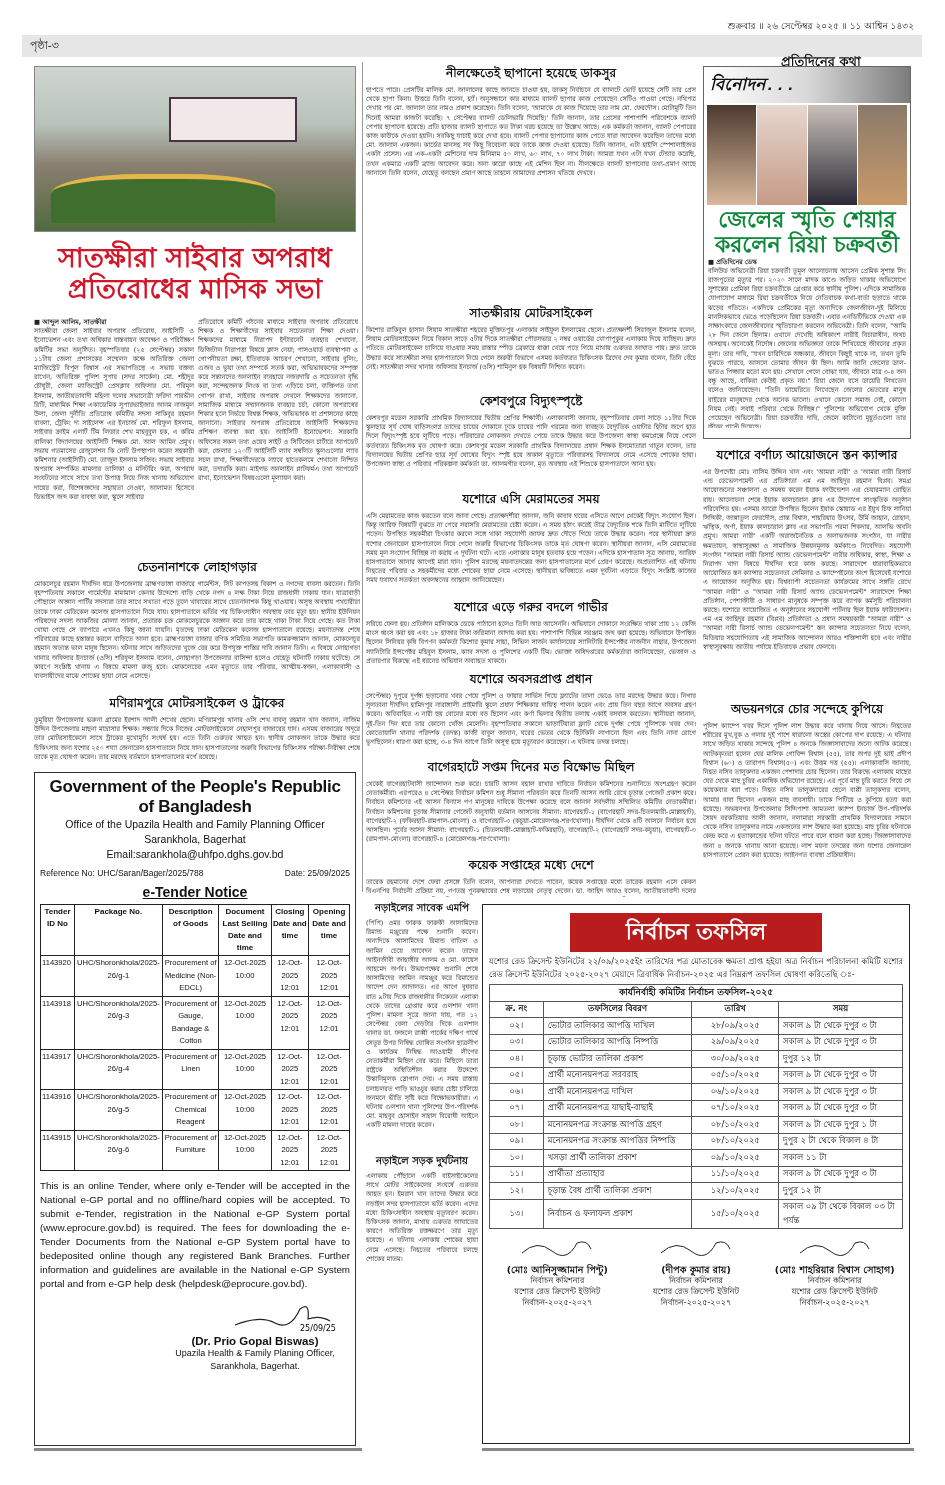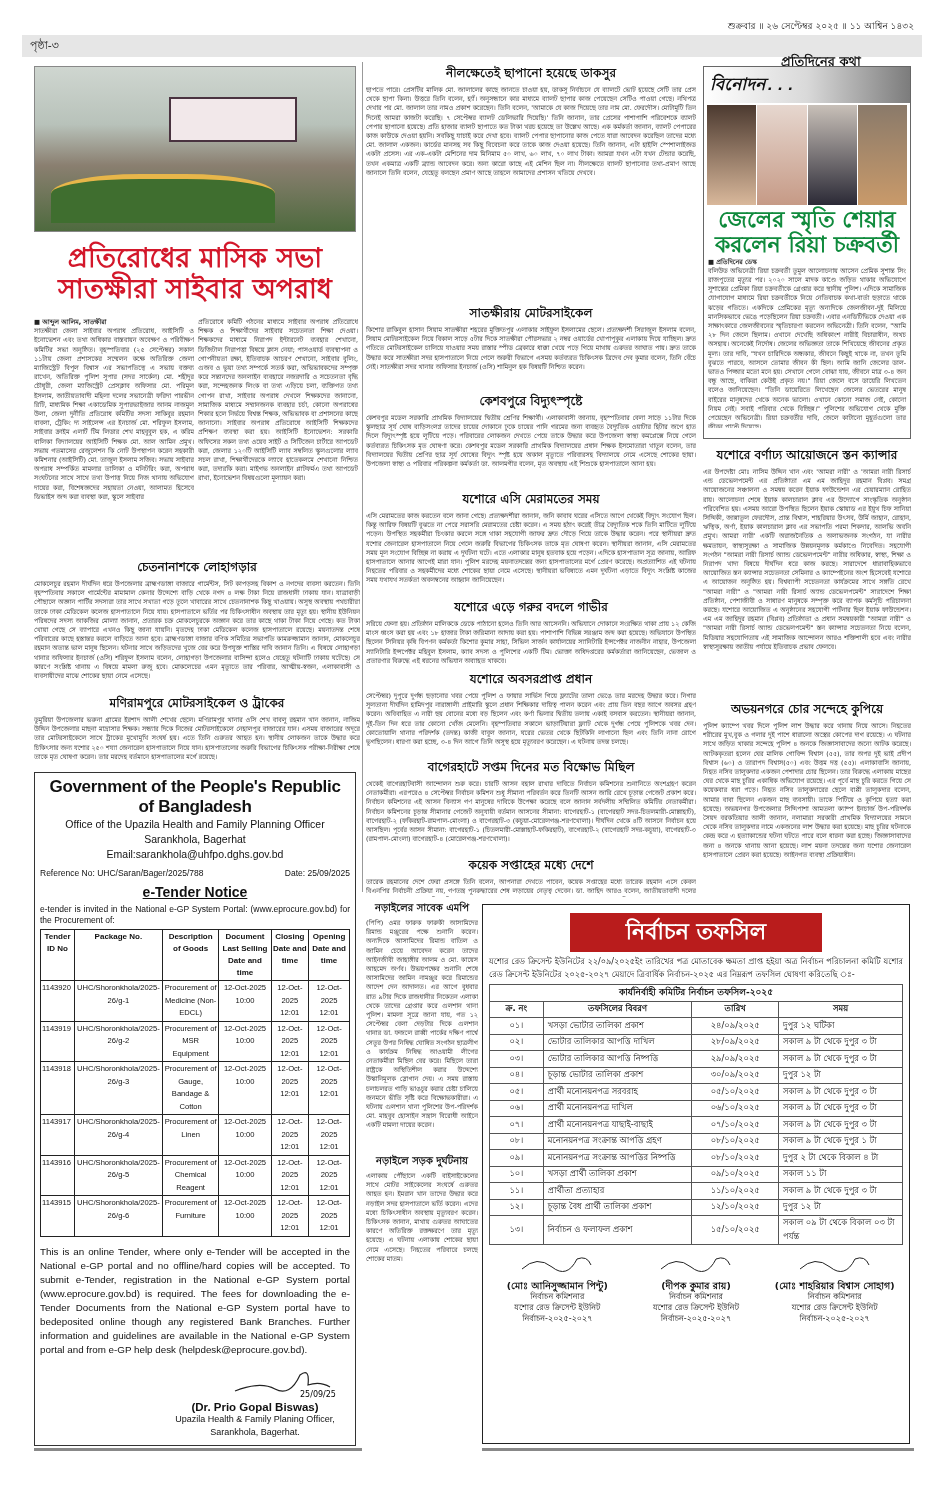--- a/index.html
+++ b/index.html
@@ -61,22 +61,22 @@
     <span class="date">শুক্রবার ॥ ২৬ সেপ্টেম্বর ২০২৫ ॥ ১১ আশ্বিন ১৪৩২</span>
     <span class="logo">প্রতিদিনের কথা</span>
   </div>
 </div>
 
 <div class="abs photo" style="left:34px;top:66px;width:322px;height:166px;">
   <div class="screen"></div>
   <div class="table"></div>
 </div>
 <div class="abs red-head" style="left:30px;top:242px;width:330px;font-size:27px;">
+  <div>সাতক্ষীরা সাইবার অপরাধ</div>
   <div>প্রতিরোধের মাসিক সভা</div>
-  <div>সাতক্ষীরা সাইবার অপরাধ</div>
 </div>
 <div class="abs body-text" style="left:34px;top:318px;width:160px;height:230px;">
   <div style="font-weight:bold;">■ আব্দুল আলিম, সাতক্ষীরা</div>
   <div>সাতক্ষীরা জেলা সাইবার অপরাধ প্রতিরোধ, আইসিটি ও ইনোভেশন এবং তথ্য অধিকার বাস্তবায়ন অবেক্ষণ ও পরিবীক্ষণ কমিটির সভা অনুষ্ঠিত। বৃহস্পতিবার (২৫ সেপ্টেম্বর) সকাল ১১টায় জেলা প্রশাসকের সম্মেলন কক্ষে অতিরিক্ত জেলা ম্যাজিস্ট্রেট বিপুল বিশ্বাস এর সভাপতিত্বে এ সভায় বক্তব্য রাখেন, অতিরিক্ত পুলিশ সুপার (সদর সার্কেল) মো. শহীদুর চৌধুরী, জেলা ম্যাজিস্ট্রেট প্রেসক্লাব অফিসার মো. পরিমূল ইসলাম, জাতীয়তাবাদী মহিলা দলের সভানেত্রী ফরিদা পারভীন রিটি, মাধ্যমিক শিক্ষা একাডেমিক সুপারভাইজার আনম নাজমুল উলা, জেলা দুর্নীতি প্রতিরোধ কমিটির সদস্য সাকিবুর রহমান বাবলা, ট্রেকিং দ্য সাইলেন্স এর ইনচার্জ মো. শরিফুল ইসলাম, সাইবার ক্রাইম এলার্ট টিম লিডার শেখ মাহবুবুল হক, এ করিম বালিকা বিদ্যালয়ের আইসিটি শিক্ষক মো. আল আমিন প্রমুখ। সভায় গতমাসের রেজুলেশন কি নোট উপস্থাপন করেন সহকারী কমিশনার (আইসিটি) মো. তাজুল ইসলাম সজিব। সভায় সাইবার অপরাধ সম্পর্কিত মামলার তালিকা ও মনিটরিং করা, অপরাধ সংঘটনের সাথে সাথে তথ্য উপাত্ত নিয়ে নিজ থানায় অভিযোগ দায়ের করা, বিশেষজ্ঞদের সহায়তা নেওয়া, আলামত হিসেবে ডিভাইস জব্দ করা ব্যবস্থা করা, স্কুলে সাইবার</div>
 </div>
 <div class="abs body-text" style="left:198px;top:318px;width:160px;height:230px;">প্রতিরোধে কমিটি গঠনের মাধ্যমে সাইবার অপরাধ প্রতিরোধে শিক্ষক ও শিক্ষার্থীদের সাইবার সচেতনতা শিক্ষা দেওয়া। শিক্ষকদের মাধ্যমে নিরাপদ ইন্টারনেট ব্যবহার শেখানো, ডিজিটাল নিরাপত্তা বিষয়ে ক্লাস নেয়া; পাসওয়ার্ড ব্যবস্থাপনা ও গোপনীয়তা রক্ষা, ইতিবাচক আচরণ শেখানো, সাইবার বুলিং, গুজব ও ভুয়া তথ্য সম্পর্কে সতর্ক করা, অভিভাবকদের সম্পৃক্ত করে সন্তানদের অনলাইন ব্যবহারে নজরদারি ও সচেতনতা বৃদ্ধি করা, সন্দেহজনক লিংক বা তথ্য এড়িয়ে চলা, ব্যক্তিগত তথ্য গোপন রাখা, সাইবার অপরাধ দেখলে শিক্ষকদের জানানো, সামাজিক মাধ্যমে সম্মানজনক ব্যবহার চর্চা, কোনো অপরাধের শিকার হলে নির্ভয়ে বিশ্বস্ত শিক্ষক, অভিভাবক বা প্রশাসনের কাছে জানানো। সাইবার অপরাধ প্রতিরোধে আইসিটি শিক্ষকদের প্রশিক্ষণ ব্যবস্থা করা হয়। আইসিটি ইনোভেশন: সরকারি অফিসের সকল তথ্য ওয়েব সাইট ও সিটিজেন চার্টারে আপডেট করা, জেলার ১২০টি আইসিটি ল্যাব সম্বলিত স্কুলগুলোর ল্যাব সচল রাখা, শিক্ষার্থীদেরকে ল্যাবে হাতেকলমে শেখানো নিশ্চিত করা, তদারকি করা। মাইগভ অনলাইন প্লাটফর্মএ তথ্য আপডেট রাখা, ইনোভেশন বিষয়গুলো মূল্যায়ন করা।</div>
 
 <div class="abs" style="left:34px;top:556px;width:326px;height:210px;">
   <div class="sub-head">চেতনানাশকে লোহাগড়ার</div>
   <div class="body-text" style="height:112px;">মোকলেচুর রহমান দীর্ঘদিন ধরে উপজেলার ব্রাহ্মণডাঙ্গা বাজারে গার্মেন্টস, সিট কাপড়সহ বিকাশ ও নগদের ব্যবসা করতেন। তিনি বৃহস্পতিবার সকালে গার্মেন্টের মামামাল কেনার উদ্দেশ্যে বাড়ি থেকে নগদ ৪ লক্ষ টাকা নিয়ে রাজধানী ঢাকায় যান। যাত্রাবাড়ী পৌছালে অজ্ঞান পার্টির সদস্যরা তার সাথে সখ্যতা গড়ে তুলে খাবারের সাথে চেতনানাশক কিছু খাওয়ায়। অসুস্থ অবস্থায় পথচারীরা তাকে ঢাকা মেডিকেল কলেজ হাসপাতালে নিয়ে যায়। হাসপাতালে ভর্তির পর চিকিৎসাধীন অবস্থায় তার মৃত্যু হয়। স্থানীয় ইউনিয়ন পরিষদের সদস্য আকজির মোল্যা জানান, প্রতারক চক্র মোকলেচুরকে অজ্ঞান করে তার কাছে থাকা টাকা নিয়ে গেছে। কত টাকা খোয়া গেছে সে ব্যাপারে এখনও কিছু জানা যায়নি। মৃতদেহ ঢাকা মেডিকেল কলেজ হাসপাতালে রয়েছে। ময়নাতদন্ত শেষে পরিবারের কাছে হস্তান্তর করলে বাড়িতে আনা হবে। ব্রাহ্মণডাঙ্গা বাজার বণিক সমিতির সভাপতি কামরুজ্জামান জানান, মোকলেচুর রহমান অত্যন্ত ভাল মানুষ ছিলেন। ঘটনার সাথে জড়িতদের খুজে বের করে উপযুক্ত শাস্তির দাবি জানান তিনি। এ বিষয়ে লোহাগড়া থানার অফিসার ইনচার্জ (ওসি) শরিফুল ইসলাম বলেন, লোহাগড়া উপজেলার বাসিন্দা হলেও যেহেতু ঘটনাটি ঢাকায় ঘটেছে। সে কারণে সংশ্লিষ্ট থানায় এ বিষয়ে মামলা রুজু হবে। মোকলেচের এমন মৃত্যুতে তার পরিবার, আত্মীয়-স্বজন, এলাকাবাসী ও ব্যবসায়ীদের মাঝে শোকের ছায়া নেমে এসেছে।</div>
@@ -87,45 +87,36 @@
 <div class="abs tender-box" style="left:34px;top:772px;width:322px;height:674px;">
   <h1>Government of the People's Republic of Bangladesh</h1>
   <div class="sub">Office of the Upazila Health and Family Planning Officer</div>
   <div class="sub">Sarankhola, Bagerhat</div>
   <div class="sub">Email:sarankhola@uhfpo.dghs.gov.bd</div>
   <div class="ref">
     <span>Reference No: UHC/Saran/Bager/2025/788</span>
     <span>Date: 25/09/2025</span>
   </div>
   <div class="notice">e-Tender Notice</div>
-  <div class="intro">e-tender is invited in the National e-GP System Portal: (www.eprocure.gov.bd) for the Procurement of:</div>
   <table class="ttable">
     <thead>
       <tr>
         <th>Tender ID No</th>
         <th>Package No.</th>
         <th>Description of Goods</th>
         <th>Document Last Selling Date and time</th>
         <th>Closing Date and time</th>
         <th>Opening Date and time</th>
       </tr>
     </thead>
     <tbody id="tender-body">
         <tr>
           <td>1143920</td>
           <td>UHC/Shoronkhola/2025-26/g-1</td>
           <td>Procurement of Medicine (Non-EDCL)</td>
-          <td>12-Oct-2025 10:00</td>
-          <td>12-Oct-2025 12:01</td>
-          <td>12-Oct-2025 12:01</td>
-        </tr>
-        <tr>
-          <td>1143919</td>
-          <td>UHC/Shoronkhola/2025-26/g-2</td>
-          <td>Procurement of MSR Equipment</td>
           <td>12-Oct-2025 10:00</td>
           <td>12-Oct-2025 12:01</td>
           <td>12-Oct-2025 12:01</td>
         </tr>
         <tr>
           <td>1143918</td>
           <td>UHC/Shoronkhola/2025-26/g-3</td>
           <td>Procurement of Gauge, Bandage &amp; Cotton</td>
           <td>12-Oct-2025 10:00</td>
           <td>12-Oct-2025 12:01</td>
@@ -232,26 +223,20 @@
         </tr>
       <tr>
         <th style="width:13%;">ক্র. নং</th>
         <th style="width:36%;">তফসিলের বিবরণ</th>
         <th style="width:21%;">তারিখ</th>
         <th>সময়</th>
       </tr>
     </thead>
     <tbody id="ec-body">
         <tr>
-          <td class="c">০১।</td>
-          <td>খসড়া ভোটার তালিকা প্রকাশ</td>
-          <td class="c">২৪/০৯/২০২৫</td>
-          <td>দুপুর ১২ ঘটিকা</td>
-        </tr>
-        <tr>
           <td class="c">০২।</td>
           <td>ভোটার তালিকার আপত্তি দাখিল</td>
           <td class="c">২৮/০৯/২০২৫</td>
           <td>সকাল ৯ টা থেকে দুপুর ৩ টা</td>
         </tr>
         <tr>
           <td class="c">০৩।</td>
           <td>ভোটার তালিকার আপত্তি নিষ্পত্তি</td>
           <td class="c">২৯/০৯/২০২৫</td>
           <td>সকাল ৯ টা থেকে দুপুর ৩ টা</td>

